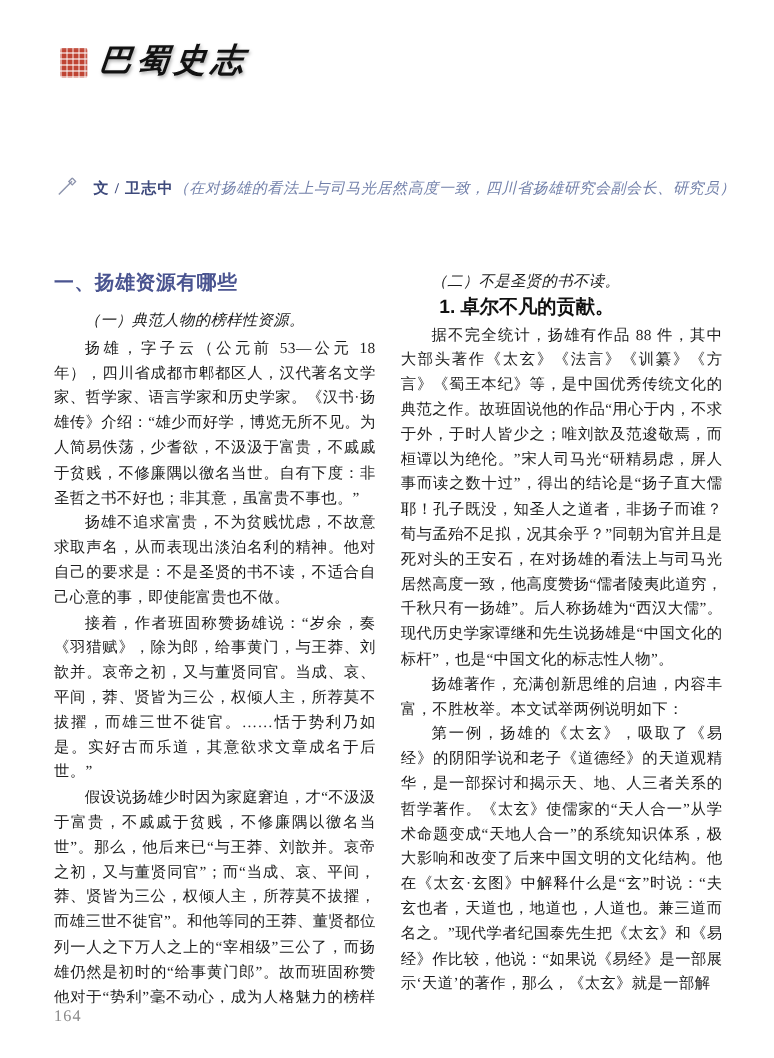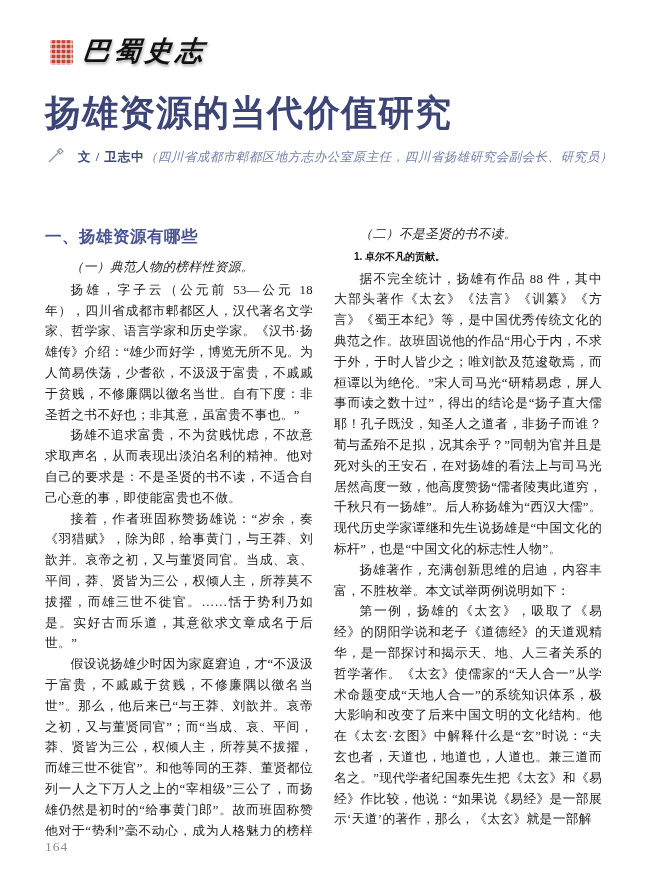--- a/index.html
+++ b/index.html
@@ -74,50 +74,49 @@
     color:#4a5490;letter-spacing:.5px;
   }
   .kai{
     font-style:italic;
     letter-spacing:1px;
     margin-bottom:2px !important;
   }
   .sub-heading{
     margin:1px 0 1px 0;
     font-family:"Liberation Sans","DejaVu Sans",sans-serif;
-    font-size:10px;line-height:20.8px;font-weight:bold;
+    font-size:16px;line-height:20.8px;font-weight:bold;
     color:#111;text-indent:2em;
   }
   
   .page-number{
     position:absolute;left:45px;top:839px;
     font-size:13.5px;color:#8a8a8a;letter-spacing:1px;
   }
 </style>
 </head>
 <body>
 
 <div class="page">
 
   <div class="masthead">
     <span class="seal"></span>
     <span class="calligraphy">巴蜀史志</span>
   </div>
 
-  <h1 class="title">扬雄资源的当代价值研究</h1>
 
   <div class="byline">
     <span class="pencil">
       <svg width="16" height="15" viewBox="0 0 16 15">
         <line x1="1" y1="14" x2="12" y2="3" stroke="#8d94ad" stroke-width="1.2"></line>
         <rect x="10.2" y="1.2" width="4" height="4" transform="rotate(45 12.2 3.2)" fill="none" stroke="#8d94ad" stroke-width="1.1"></rect>
       </svg>
     </span>
     <span>
-      <span class="byline-prefix">文 / </span><span class="byline-author">卫志中</span><span class="byline-affiliation">（四川省成都市郫都区地方志办公室原主任，四川省扬雄研究会副会长、研究员）</span>
+      <span class="byline-prefix">文 / </span><span class="byline-author">卫志中</span><span class="byline-affiliation">（在对扬雄的看法上与司马光居然高度一致，四川省扬雄研究会副会长、研究员）</span>
     </span>
   </div>
 
   <div class="columns">
 
     <section class="col">
       <h2 class="section-heading">一、扬雄资源有哪些</h2>
       <p class="kai">（一）典范人物的榜样性资源。</p>
       <p>扬雄，字子云（公元前 53—公元 18 年），四川省成都市郫都区人，汉代著名文学家、哲学家、语言学家和历史学家。《汉书·扬雄传》介绍：“雄少而好学，博览无所不见。为人简易佚荡，少耆欲，不汲汲于富贵，不戚戚于贫贱，不修廉隅以徼名当世。自有下度：非圣哲之书不好也；非其意，虽富贵不事也。”</p>
       <p>扬雄不追求富贵，不为贫贱忧虑，不故意求取声名，从而表现出淡泊名利的精神。他对自己的要求是：不是圣贤的书不读，不适合自己心意的事，即使能富贵也不做。</p>

